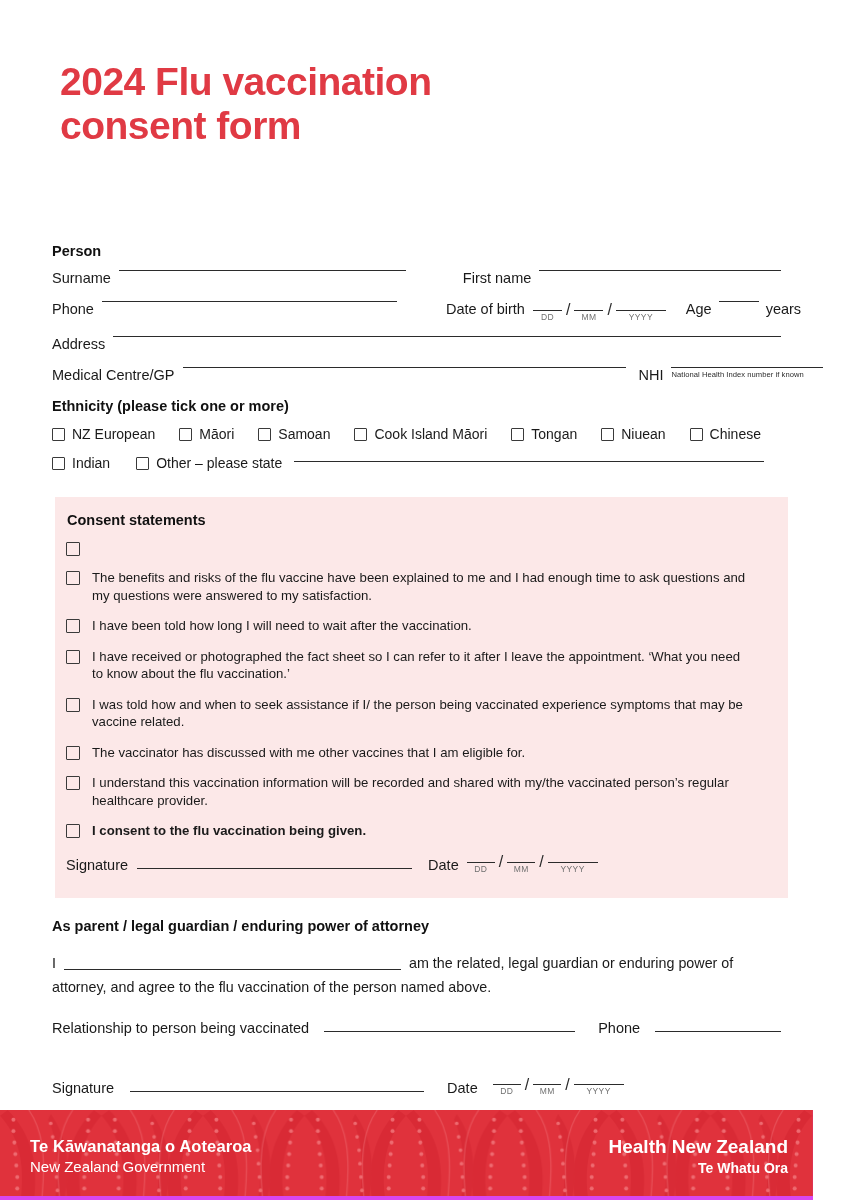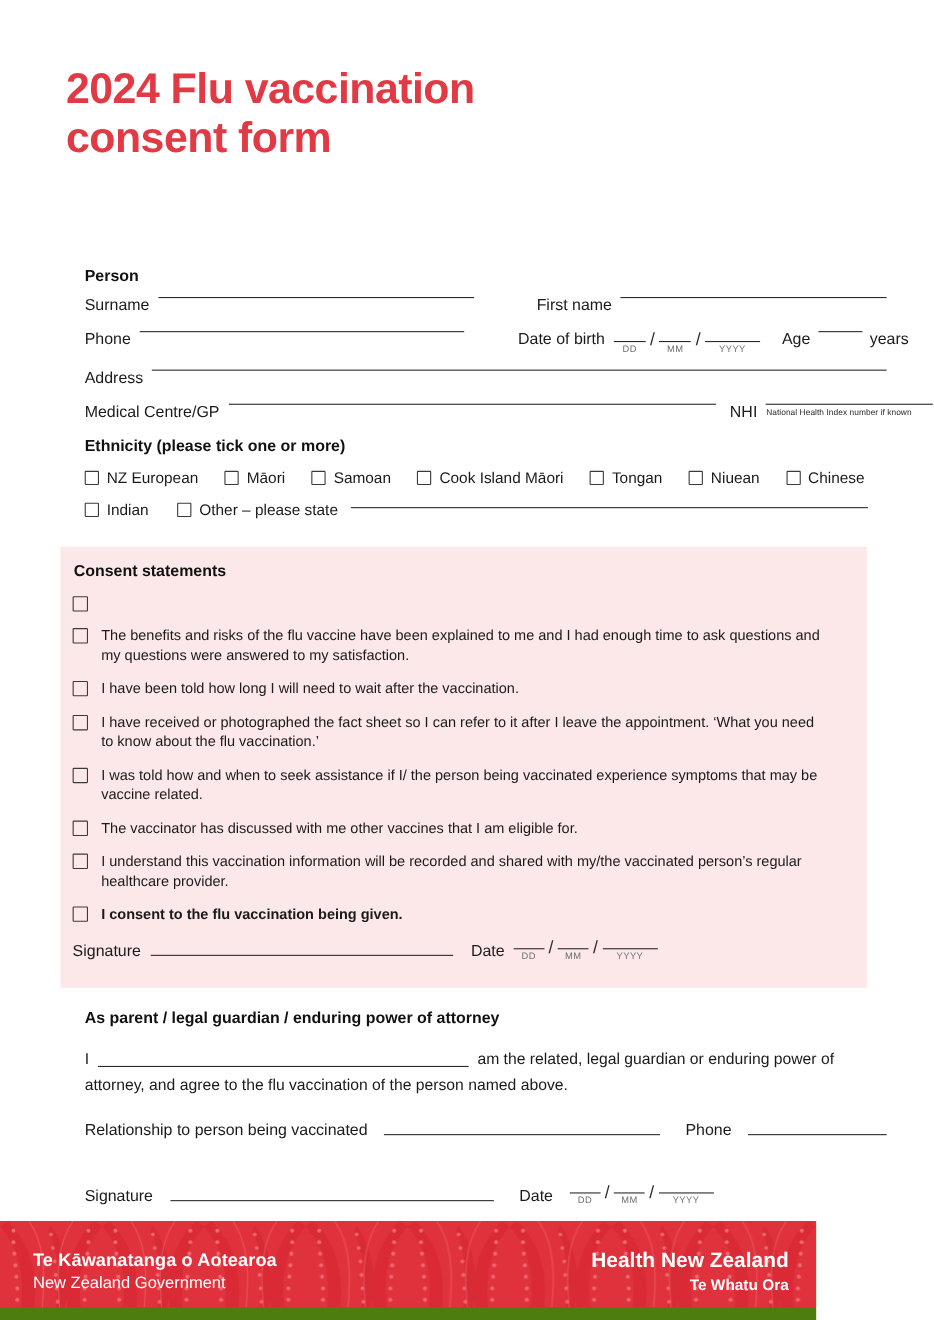--- a/index.html
+++ b/index.html
@@ -16,21 +16,21 @@
 
   
   .page-title {
     position:absolute; left:60px; top:60px; width:620px;
     color:#E03A44;
     font-size:39px; font-weight:bold; line-height:1.13;
     letter-spacing:-0.5px;
   }
 
   
-  .section { position:absolute; left:77px; }
+  .section { position:absolute; left:52px; }
   .sec-head { font-size:14.5px; font-weight:bold; color:#111; }
   .lbl { font-size:14.5px; color:#1a1a1a; white-space:nowrap; }
   .rule { border-bottom:1.1px solid #2b2b2b; flex:1 1 auto; height:0; }
   .row { display:flex; align-items:flex-end; gap:7px; }
 
   
   .dob { display:flex; align-items:flex-end; gap:3px; }
   .dslot { display:flex; flex-direction:column; align-items:center; }
   .dslot .rule2 { border-bottom:1.1px solid #2b2b2b; height:0; }
   .dslot .cap { font-size:8.5px; color:#6f6f6f; letter-spacing:0.4px; margin-top:2px; line-height:1; }
@@ -73,22 +73,22 @@
 
   
   #guardian { top:918px; width:729px; }
   #guardian .sec-head { margin-bottom:19px; }
   .g-para { font-size:14.3px; line-height:1.5; }
   .g-line1 { display:flex; align-items:flex-end; }
   .g-line2 { margin-top:3px; }
 
   
   #footer {
-    position:absolute; left:0; bottom:0; width:742px; height:90px;
-    background:#4d7c0f; overflow:hidden;
+    position:absolute; left:0; bottom:0; width:813px; height:90px;
+    background:#d946ef; overflow:hidden;
   }
   #footer .pattern { position:absolute; inset:0; opacity:1; }
   #footer .ftxt { position:absolute; color:#fff; }
   #ft-left { left:30px; top:26px; }
   #ft-right { right:25px; top:26px; text-align:right; }
   .ft-l1 { font-size:16.5px; font-weight:bold; letter-spacing:0.1px; line-height:1.25; }
   .ft-l2 { font-size:15px; font-weight:normal; line-height:1.3; }
   .ft-r1 { font-size:19px; font-weight:bold; line-height:1.2; }
   .ft-r2 { font-size:14px; font-weight:bold; line-height:1.35; }
 </style>

